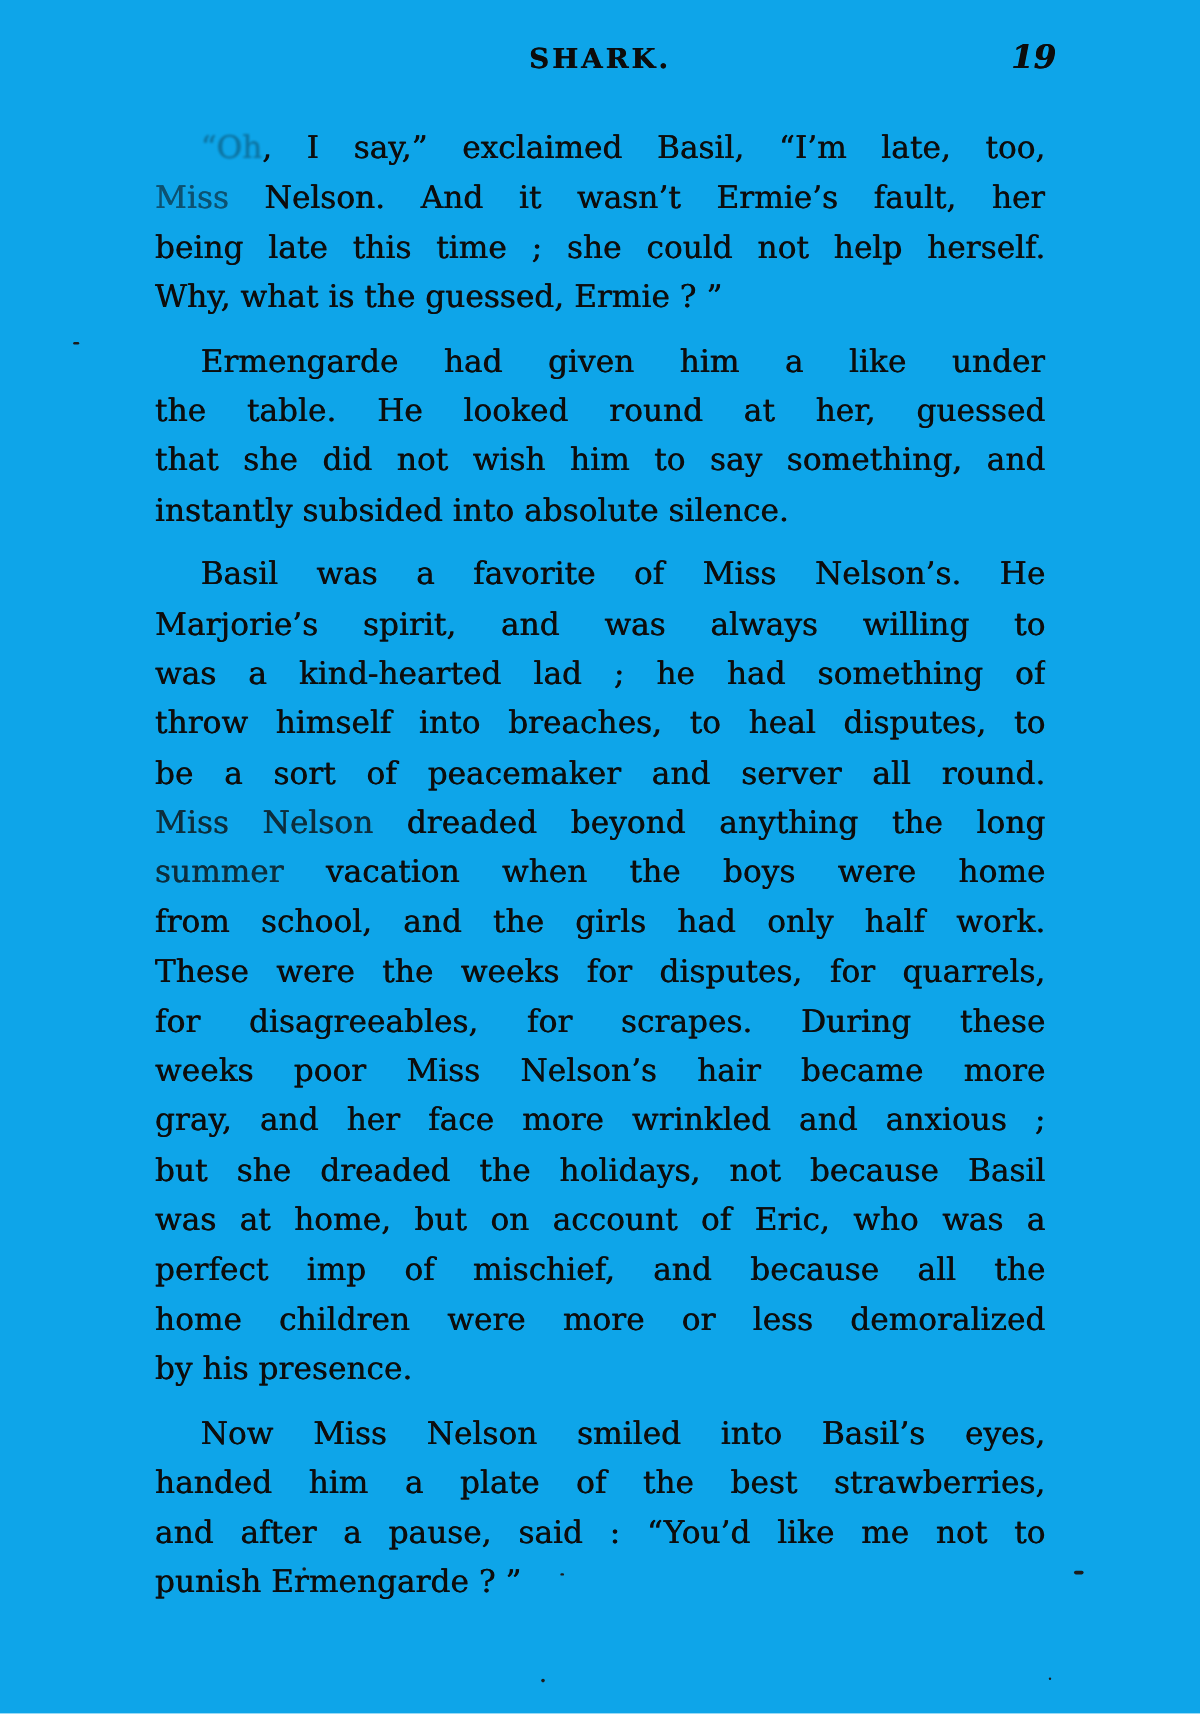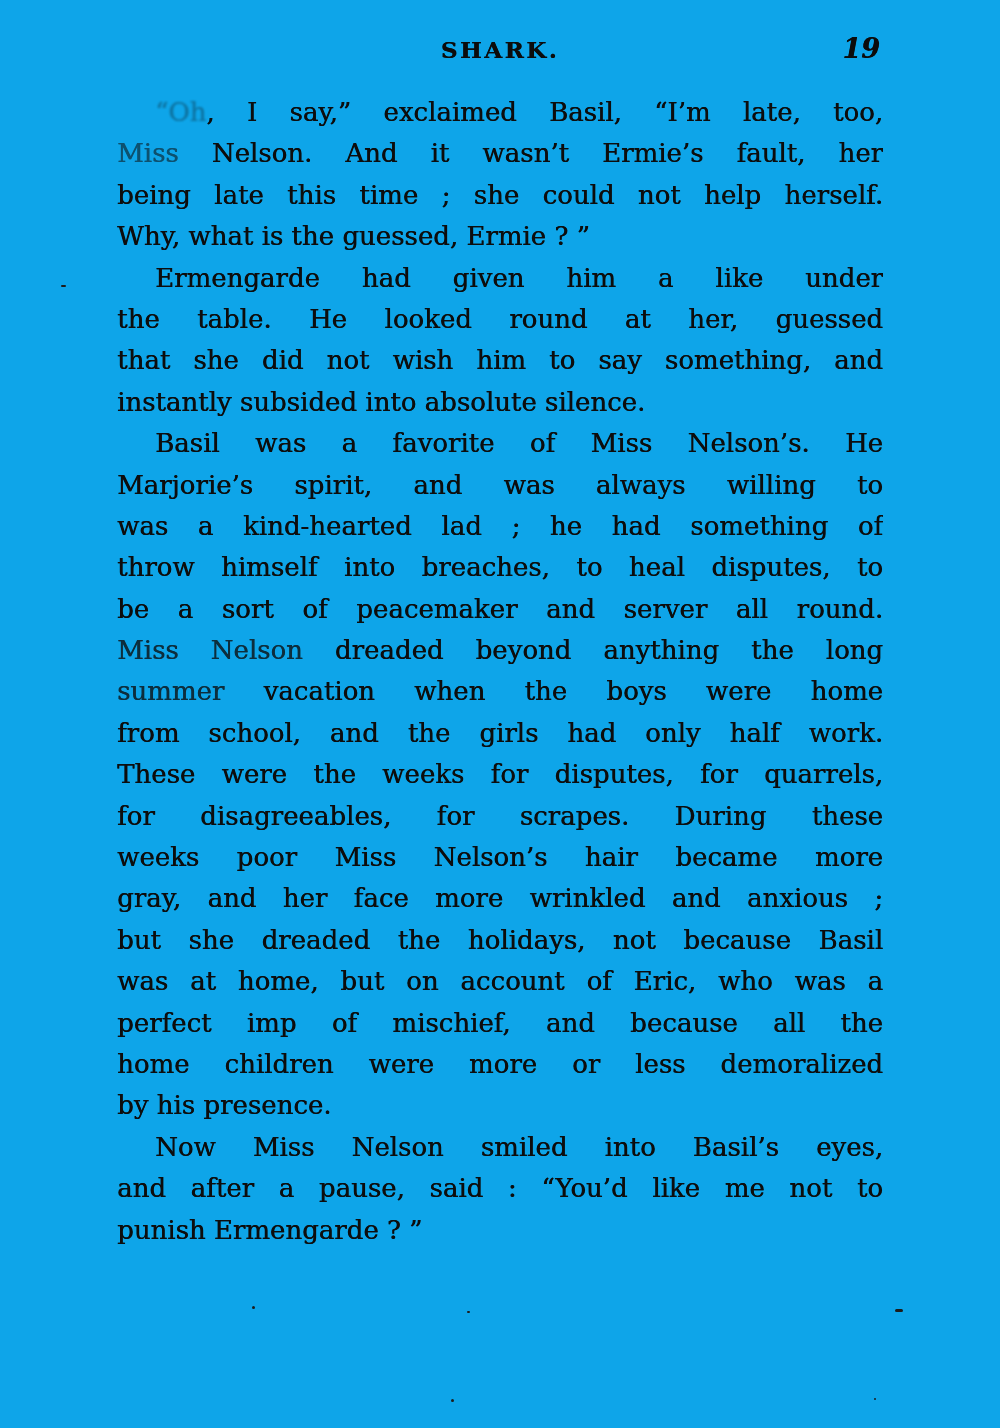--- a/index.html
+++ b/index.html
@@ -46,21 +46,21 @@
     text-shadow: 0.4px 0 0 currentColor;
     font-style: italic;
   }
   
   .text-block {
     position: absolute;
     top: 92px;
     left: 117px;
     width: 766px;
   }
-  .paragraph { margin: 0; }
+  .paragraph { margin: 12px; }
   .line {
     font-size: 26px;
     height: 41.4px;
     line-height: 41.4px;
     text-align: justify;
     text-align-last: justify;
     -moz-text-align-last: justify;
     overflow: hidden;
     white-space: normal;
     color: #0d0d0d;
@@ -119,20 +119,21 @@
         <div class="line"><span>weeks poor Miss Nelson’s hair became more</span></div>
         <div class="line"><span>gray, and her face more wrinkled and anxious ;</span></div>
         <div class="line"><span>but she dreaded the holidays, not because Basil</span></div>
         <div class="line"><span>was at home, but on account of Eric, who was a</span></div>
         <div class="line"><span>perfect imp of mischief, and because all the</span></div>
         <div class="line"><span>home children were more or less demoralized</span></div>
         <div class="line last"><span>by his presence.</span></div>
       </div>
       <div class="paragraph">
         <div class="line indent"><span>Now Miss Nelson smiled into Basil’s eyes,</span></div>
+        <div class="line"><span>handed him a plate of the best strawberries,</span></div>
         <div class="line"><span>and after a pause, said : “You’d like me not to</span></div>
         <div class="line last"><span>punish Ermengarde ? ”</span></div>
       </div>
     </div>
 
   <div id="specks">
       <div class="speck" style="left: 61px; top: 285px; width: 5px; height: 2px;"></div>
       <div class="speck" style="left: 252px; top: 1306px; width: 3px; height: 3px;"></div>
       <div class="speck" style="left: 467px; top: 1311px; width: 3px; height: 2px;"></div>
       <div class="speck" style="left: 895px; top: 1309px; width: 8px; height: 3px;"></div>

